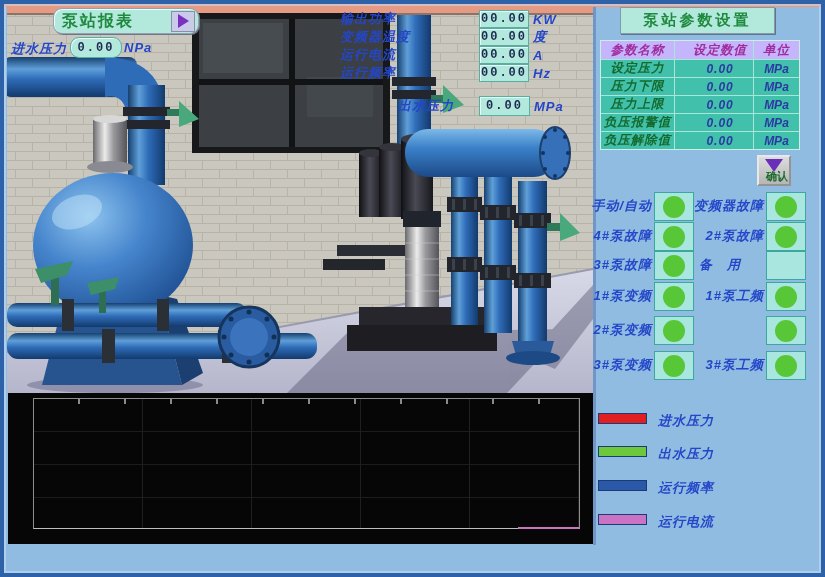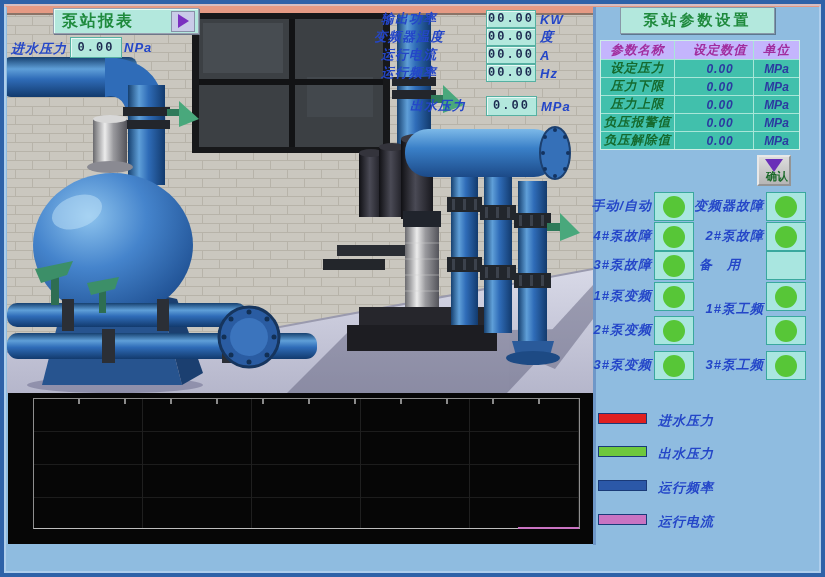--- a/index.html
+++ b/index.html
@@ -16,40 +16,40 @@
   
   .scene{position:absolute;left:7px;top:7px;width:586px;height:386px;z-index:1;}
 
   
   .hmi-label{color:#2446c8;font-weight:bold;font-style:italic;font-size:13px;letter-spacing:1px;white-space:nowrap;}
   .val-box{
     background:#b3e8dd;border:1px solid #56b0a2;box-shadow:inset 1px 1px 0 rgba(255,255,255,.7);
     color:#1c2a50;font-weight:bold;font-size:12px;font-family:"Liberation Mono",monospace;
     display:flex;align-items:center;justify-content:center;letter-spacing:2px;
   }
-  .overlay{position:absolute;z-index:10;}
+  .overlay{position:absolute;z-index:10;border-radius:9px;}
 
   
   .report-btn{
     left:53px;top:8px;width:133px;height:24px;display:flex;align-items:center;justify-content:space-between;
     background:#b3e8dd;border:1px solid #98a0b0;box-shadow:1px 1px 0 #6e7688,inset 1px 1px 0 #e6fff8;
     padding:0 3px 0 8px;cursor:pointer;
   }
   .report-btn .txt{color:#1f8a3d;font-weight:bold;font-size:16px;letter-spacing:2px;}
   .play-box{width:22px;height:19px;background:#c9cbe8;border:1px solid #8890a8;display:flex;align-items:center;justify-content:center;}
   .play-tri{width:0;height:0;border-left:11px solid #7a30c0;border-top:7px solid transparent;border-bottom:7px solid transparent;}
 
   
   .inlet-label{left:11px;top:40px;}
   .inlet-box{left:70px;top:37px;width:50px;height:19px;}
   .inlet-unit{left:124px;top:40px;}
 
   
   .readout-row{position:absolute;display:flex;align-items:center;z-index:10;}
-  .readout-row .lbl{width:138px;text-align:center;margin-right:8px;}
+  .readout-row .lbl{width:138px;text-align:left;margin-right:1px;}
   .readout-row .box{width:48px;height:16px;}
   .readout-row .unit{width:34px;margin-left:4px;text-align:left;}
   .outlet-row .lbl{width:80px;}
   .outlet-row .box{width:49px;height:18px;}
 
   
   .panel-title{
     position:absolute;left:620px;top:7px;width:153px;height:25px;z-index:10;
     background:#b3e8dd;border:1px solid #8898a8;box-shadow:1px 1px 0 #5c7890;
     display:flex;align-items:center;justify-content:center;
@@ -397,21 +397,21 @@
   <div class="st-box" style="left:654px;top:251px;">
       <span class="st-dot"></span>
     </div>
   <div class="st-label hmi-label" style="left:676px;top:251px;width:88px;text-align:center;">备　用</div>
   <div class="st-box empty" style="left:766px;top:251px;"></div>
 
   <div class="st-label hmi-label" style="left:566px;top:282px;width:86px;">1#泵变频</div>
   <div class="st-box" style="left:654px;top:282px;">
       <span class="st-dot"></span>
     </div>
-  <div class="st-label hmi-label" style="left:676px;top:282px;width:88px;margin-top:13px;">1#泵工频</div>
+  <div class="st-label hmi-label" style="left:676px;top:282px;width:88px;">1#泵工频</div>
   <div class="st-box" style="left:766px;top:282px;">
       <span class="st-dot"></span>
     </div>
 
   <div class="st-label hmi-label" style="left:566px;top:316px;width:86px;">2#泵变频</div>
   <div class="st-box" style="left:654px;top:316px;">
       <span class="st-dot"></span>
     </div>
   <div class="st-box" style="left:766px;top:316px;">
       <span class="st-dot"></span>

